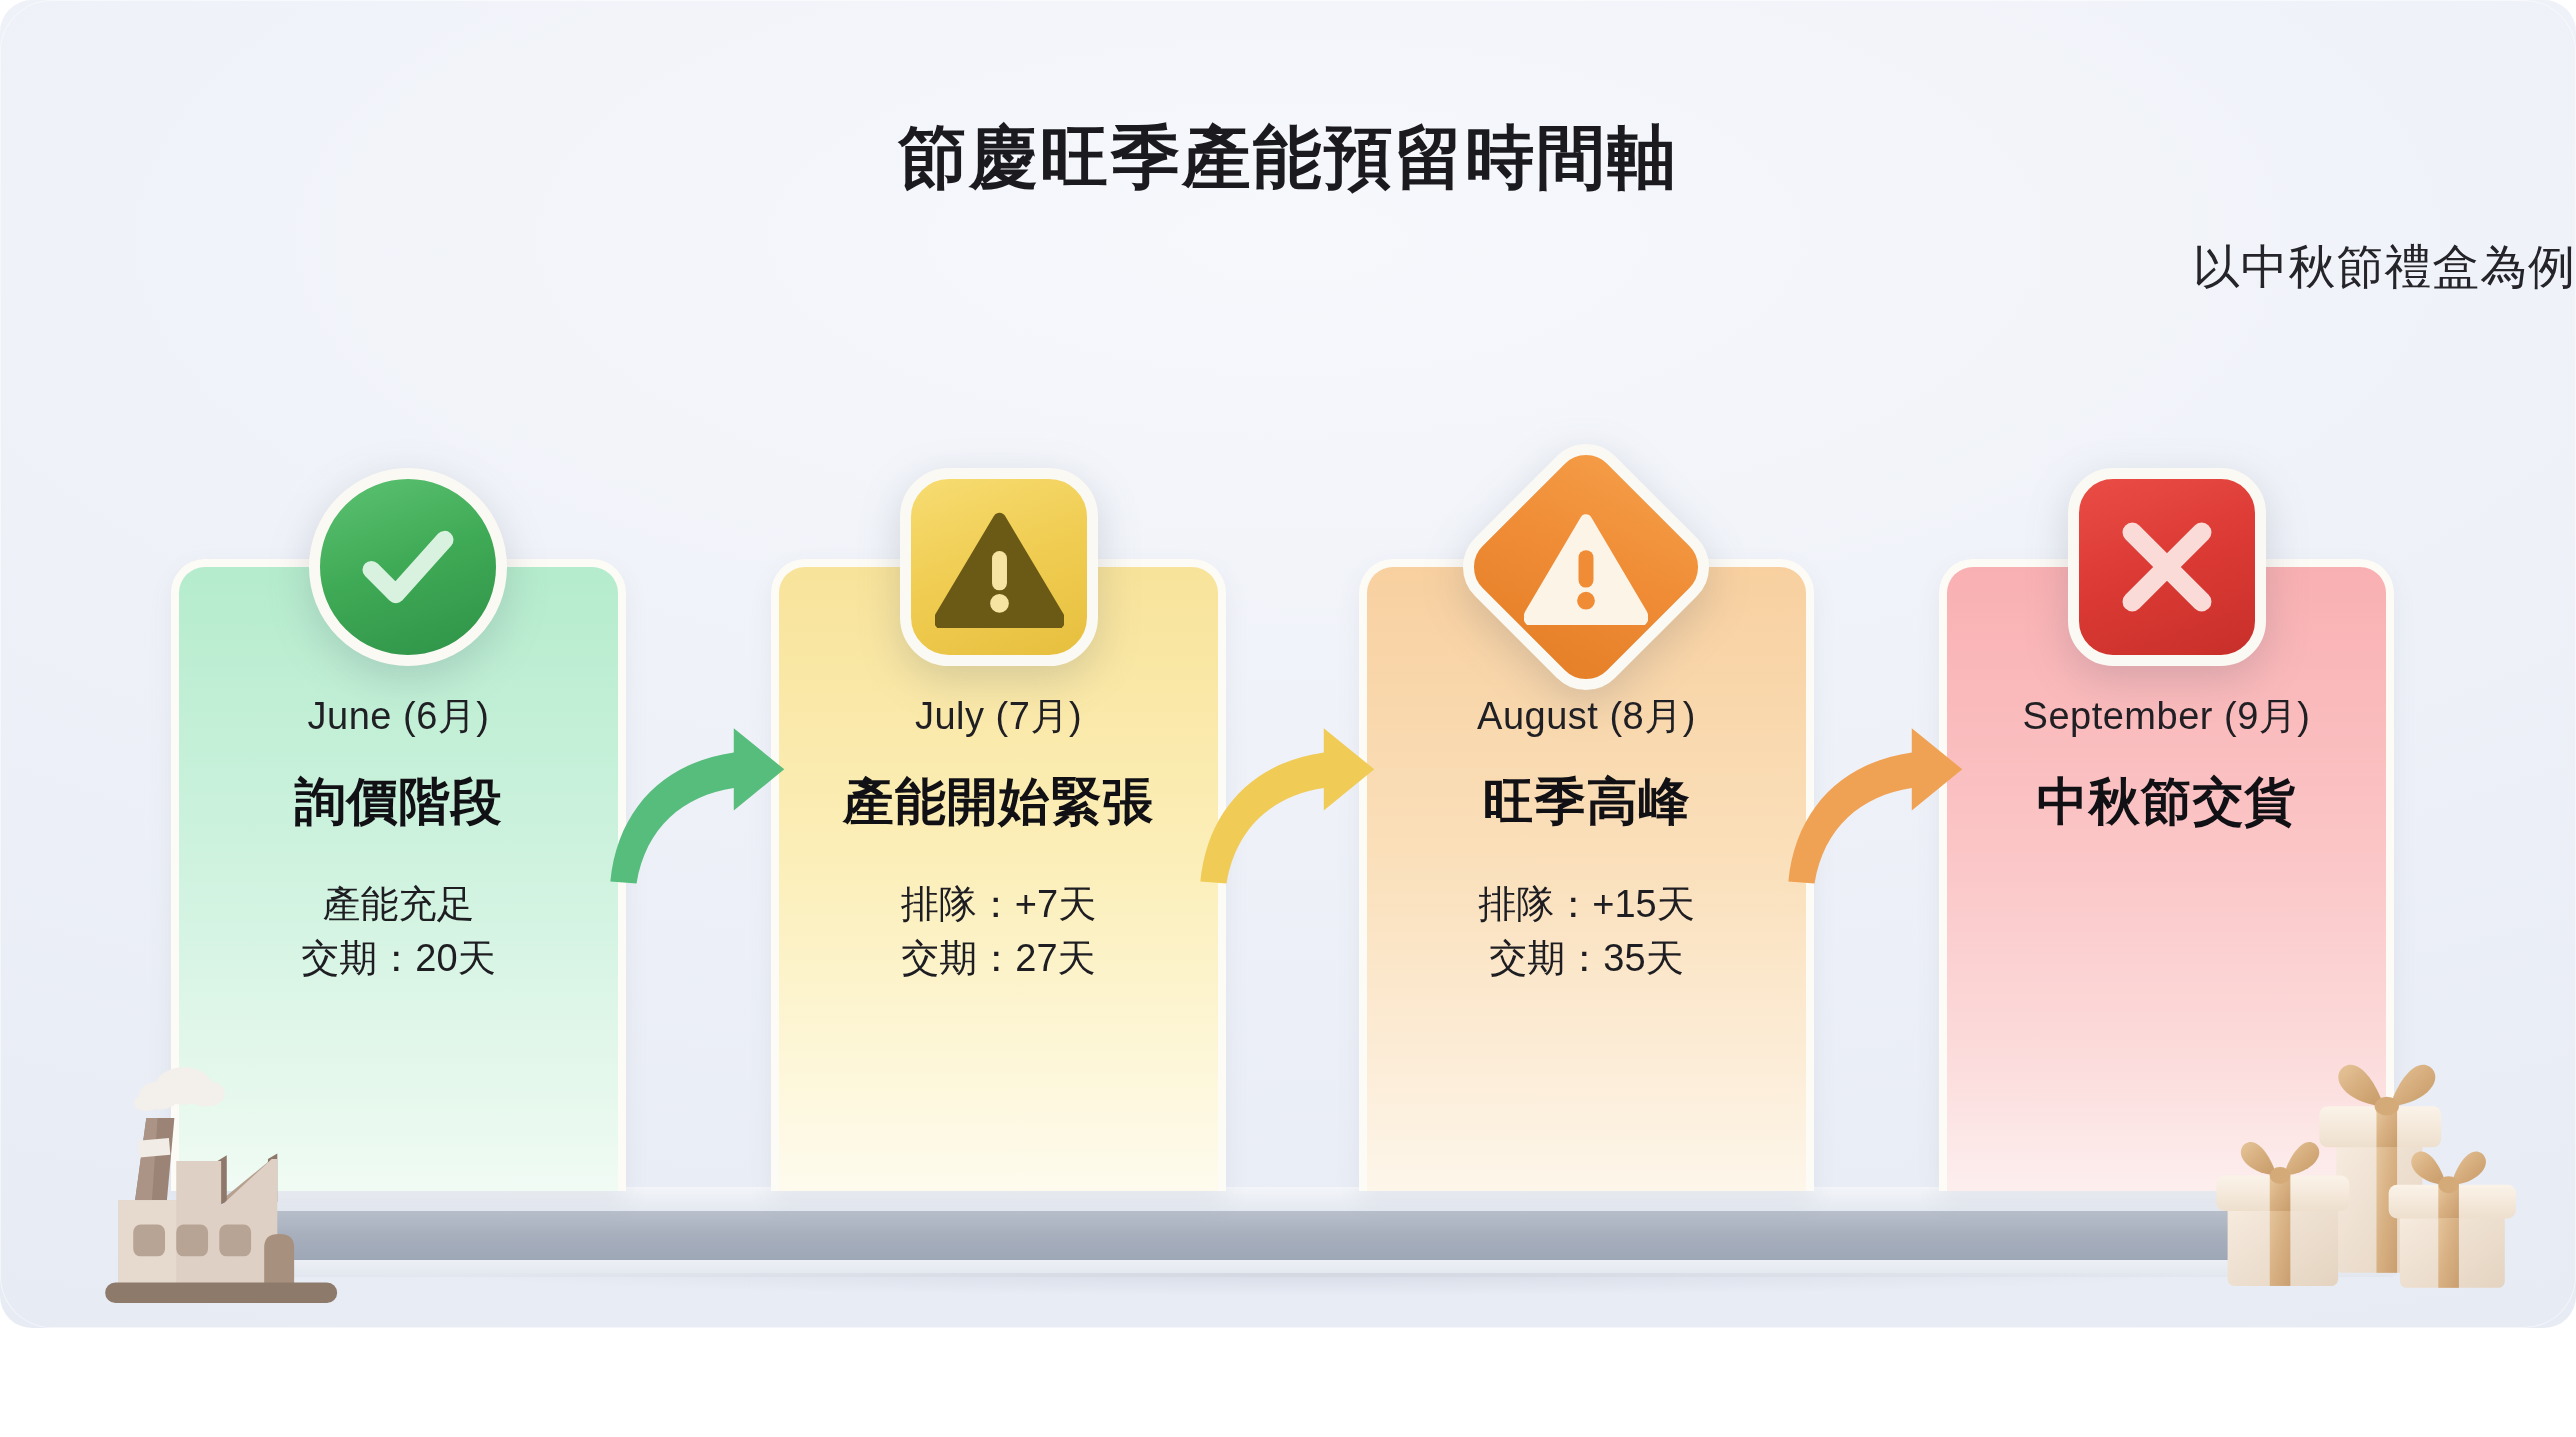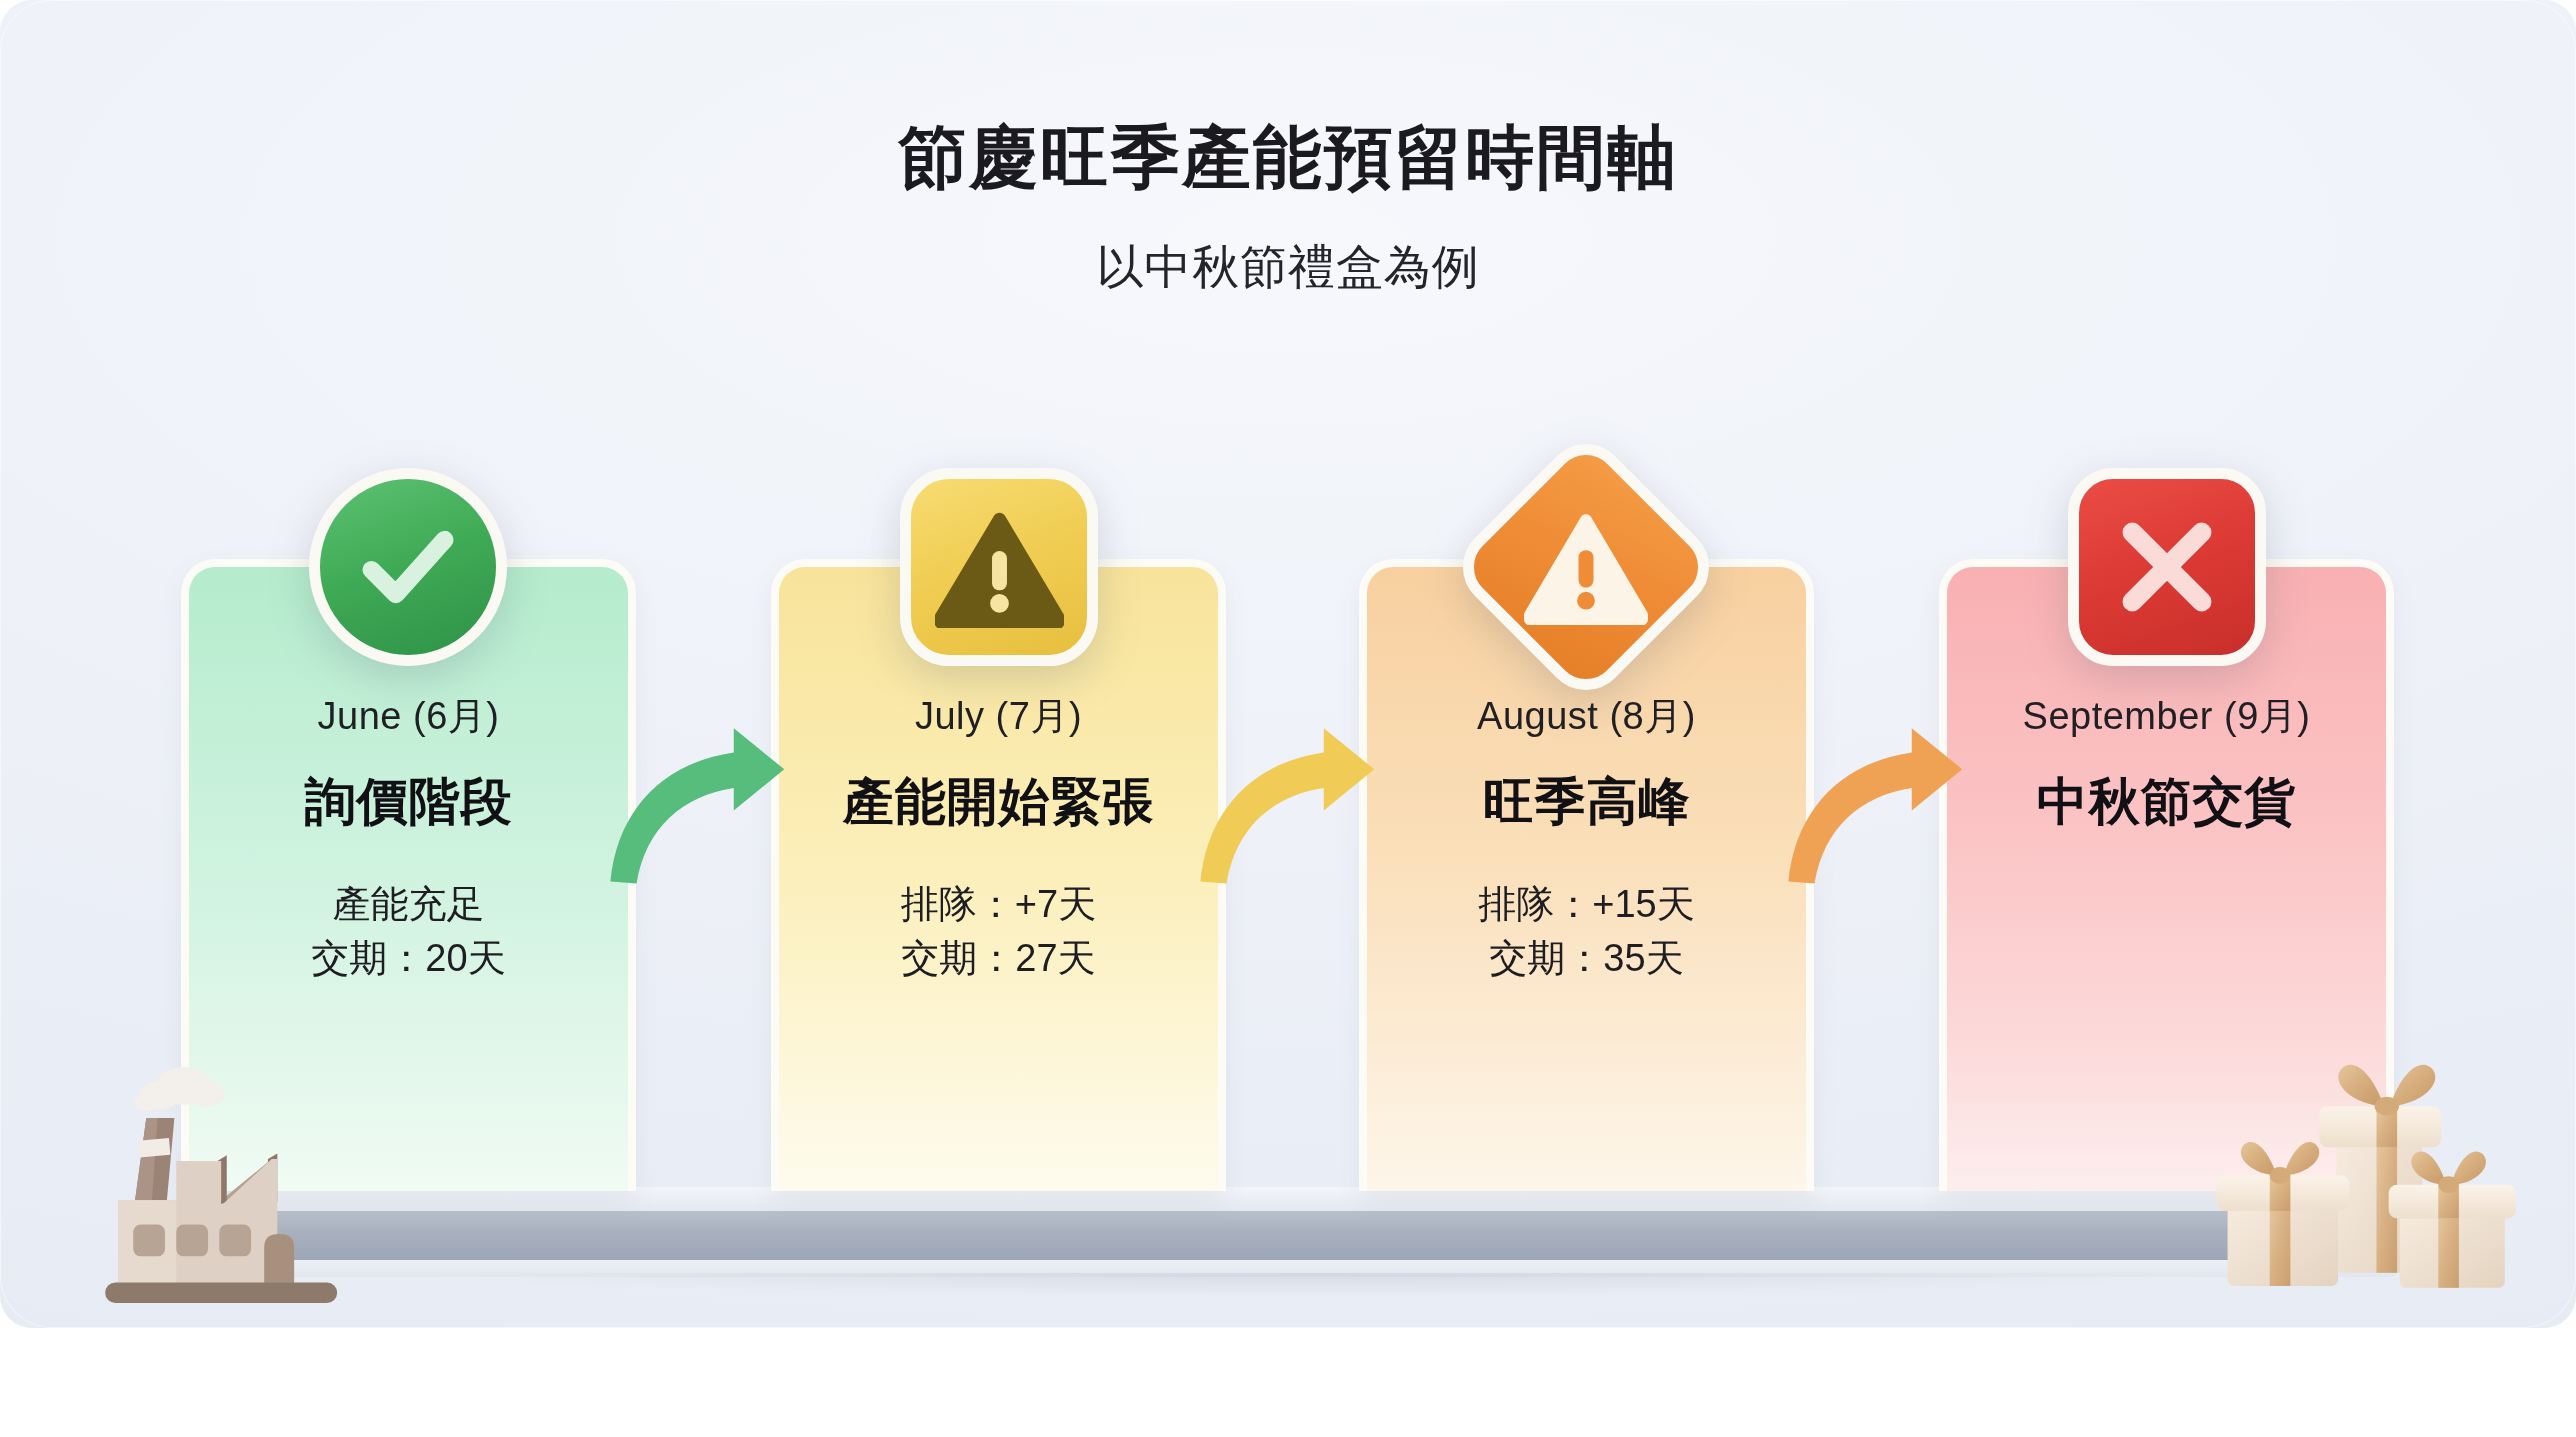--- a/index.html
+++ b/index.html
@@ -41,21 +41,21 @@
     text-align: center;
     font-size: 69px;
     font-weight: 700;
     letter-spacing: 1.9px;
     color: #1b1b1f;
   }
   .subtitle {
     position: absolute;
     left: 0; right: 0;
     top: 236px;
-    text-align: center;
+    text-align: right;
     font-size: 47px;
     font-weight: 500;
     color: #24242a;
     letter-spacing: 0.9px;
   }
 
   
   .rail {
     position: absolute;
     left: 251px;
@@ -128,21 +128,21 @@
   .card-detail {
     margin-top: 41px;
     font-size: 38px;
     font-weight: 400;
     color: #1d1d22;
     line-height: 1.42;
     text-align: center;
     white-space: nowrap;
   }
 
-  .card-1 { left: 181px; background: linear-gradient(180deg, #b5eccd 0%, #cdf2de 45%, #e2f7ea 78%, #f0fbf4 100%); }
+  .card-1 { left: 171px; background: linear-gradient(180deg, #b5eccd 0%, #cdf2de 45%, #e2f7ea 78%, #f0fbf4 100%); }
   .card-2 { left: 771px; background: linear-gradient(180deg, #f8e39a 0%, #fbeeb7 45%, #fdf6d7 78%, #fefbee 100%); }
   .card-3 { left: 1359px; background: linear-gradient(180deg, #f8d0a0 0%, #fadfb9 45%, #fcecd6 78%, #fdf6ea 100%); }
   .card-4 { left: 1939px; background: linear-gradient(180deg, #f9b0b2 0%, #fbc5c6 45%, #fcdbdb 78%, #fdeeee 100%); padding-left: 32px; }
 
   
   .badge {
     position: absolute;
     top: 468px;
     width: 198px;
     height: 198px;

